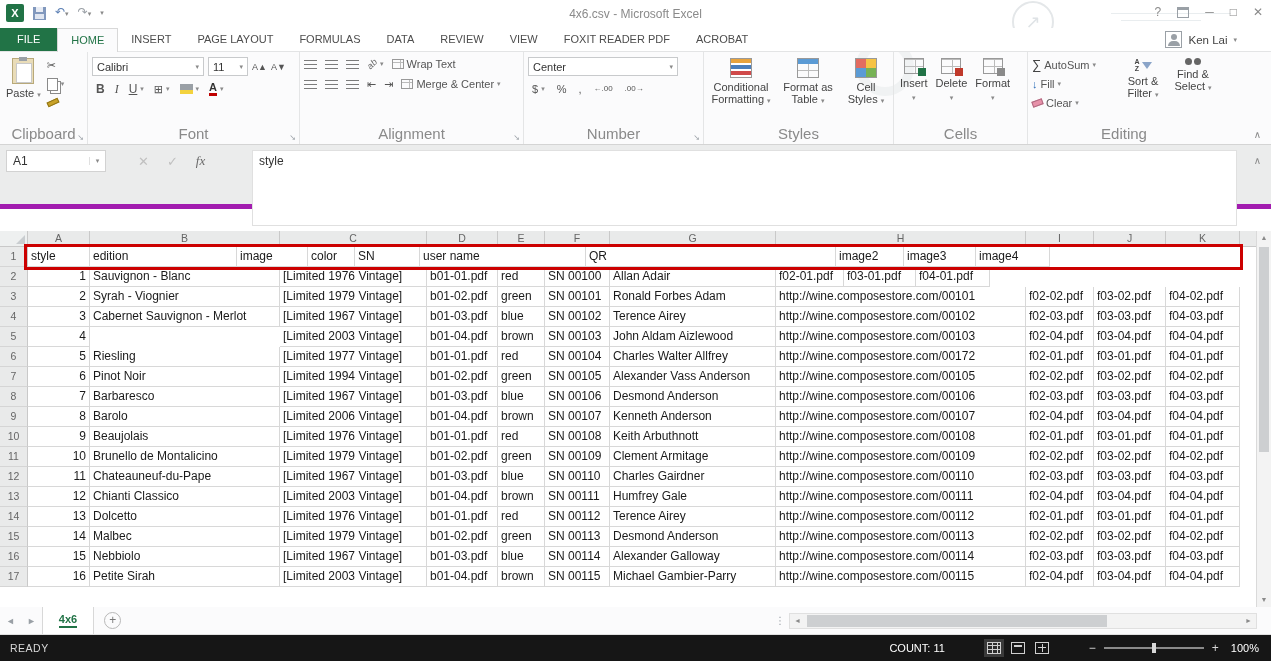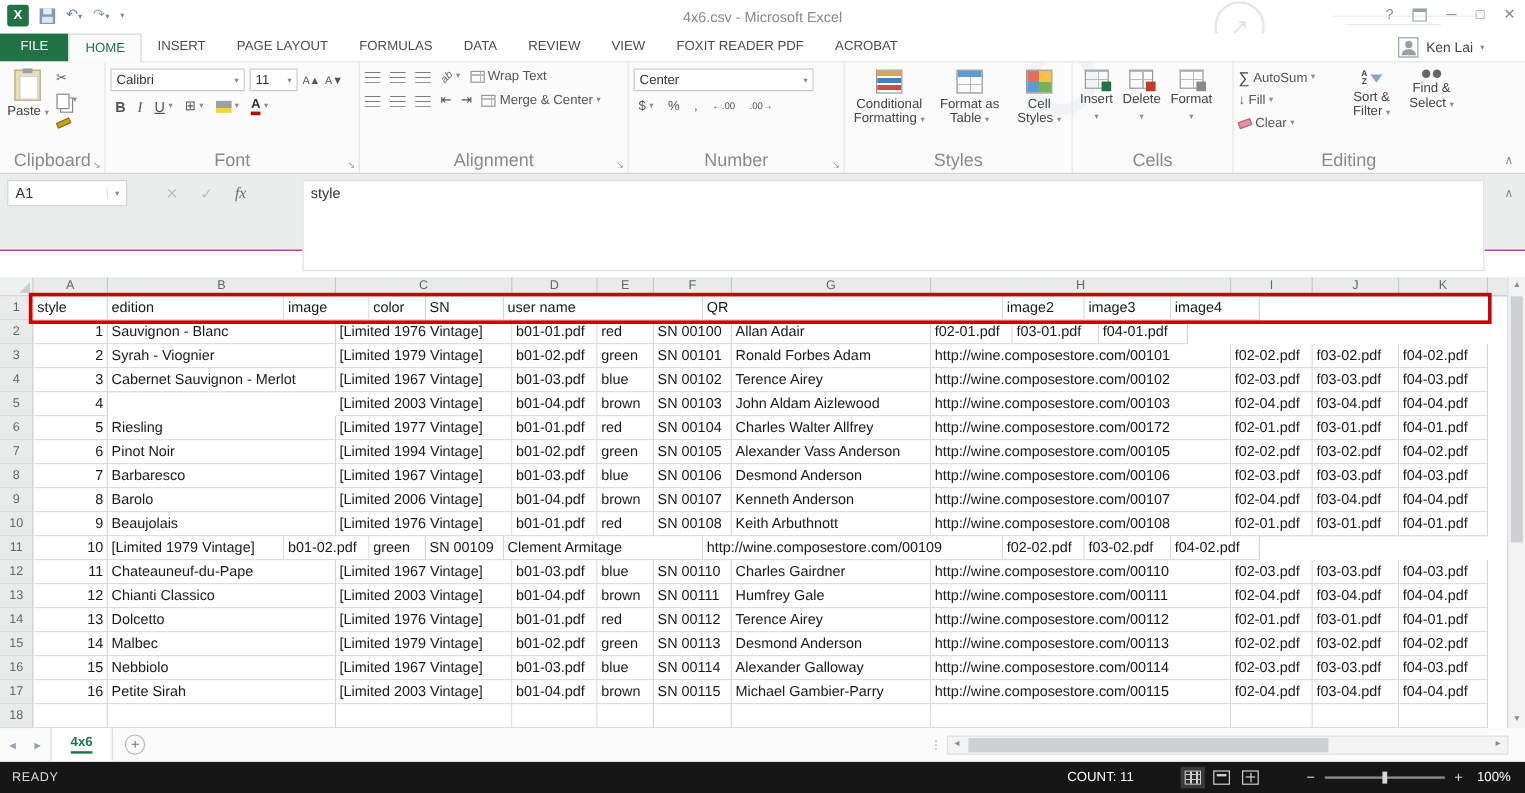--- a/index.html
+++ b/index.html
@@ -85,21 +85,21 @@
   .ic-eraser{width:11px;height:6px;background:#e791a9;border:1px solid #b06a80;transform:rotate(-20deg);}
   .ic-az{display:inline-flex;flex-direction:column;font-size:7px;line-height:7px;color:#444;font-weight:bold;}
   .ic-funnel{width:0;height:0;border-left:5px solid transparent;border-right:5px solid transparent;border-top:7px solid #8aa4c8;}
   .ic-bino{width:7px;height:7px;border-radius:50%;background:#666;box-shadow:9px 0 0 #666;margin-right:9px;}
   .sum{font-size:13px;color:#444;}
   .fillarrow{color:#2b6cb8;font-size:11px;}
   .twoline{width:62px;white-space:normal;}
   .collapse-ribbon{position:absolute;right:10px;bottom:4px;font-size:10px;color:#8a8a8a;}
 
   
-  .fstrip{position:absolute;left:0;top:145px;width:100%;height:64px;background:#ebecec;border-bottom:1px solid #a21caf;}
+  .fstrip{position:absolute;left:0;top:145px;width:100%;height:64px;background:#ebecec;border-bottom:5px solid #a21caf;}
   .namebox{position:absolute;left:6px;top:5px;width:100px;height:22px;background:#fff;border:1px solid #d2d2d2;
            display:flex;align-items:center;font-size:12px;color:#333;}
   .namebox .nbtext{flex:1;padding-left:6px;}
   .namebox .nbdd{width:16px;text-align:center;border-left:1px solid #e0e0e0;font-size:7px;color:#8a8a8a;}
   .fbtns{position:absolute;left:138px;top:5px;display:flex;gap:18px;align-items:center;height:22px;font-size:13px;}
   .fx-cancel{color:#c0c0c0;}
   .fx-check{color:#c0c0c0;}
   .fx-fx{color:#6a6a6a;font-style:italic;font-family:"Liberation Serif",serif;}
   .fcontent{position:absolute;left:252px;top:5px;right:34px;height:76px;background:#fff;border:1px solid #e0e0e0;
             font-size:12px;color:#333;padding:3px 6px;}
@@ -572,20 +572,21 @@
           <div class="cell" style="width: 65px;">SN 00108</div>
           <div class="cell" style="width: 166px;">Keith Arbuthnott</div>
           <div class="cell" style="width: 250px;">http://wine.composestore.com/00108</div>
           <div class="cell" style="width: 68px;">f02-01.pdf</div>
           <div class="cell" style="width: 72px;">f03-01.pdf</div>
           <div class="cell" style="width: 74px;">f04-01.pdf</div>
         </div>
         <div class="grow">
           <div class="rnum">11</div>
           <div class="cell num" style="width: 62px;">10</div>
+          <div class="cell" style="width: 190px;">Brunello de Montalicino</div>
           <div class="cell" style="width: 147px;">[Limited 1979 Vintage]</div>
           <div class="cell" style="width: 71px;">b01-02.pdf</div>
           <div class="cell" style="width: 47px;">green</div>
           <div class="cell" style="width: 65px;">SN 00109</div>
           <div class="cell" style="width: 166px;">Clement Armitage</div>
           <div class="cell" style="width: 250px;">http://wine.composestore.com/00109</div>
           <div class="cell" style="width: 68px;">f02-02.pdf</div>
           <div class="cell" style="width: 72px;">f03-02.pdf</div>
           <div class="cell" style="width: 74px;">f04-02.pdf</div>
         </div>
@@ -666,34 +667,20 @@
           <div class="cell" style="width: 147px;">[Limited 2003 Vintage]</div>
           <div class="cell" style="width: 71px;">b01-04.pdf</div>
           <div class="cell" style="width: 47px;">brown</div>
           <div class="cell" style="width: 65px;">SN 00115</div>
           <div class="cell" style="width: 166px;">Michael Gambier-Parry</div>
           <div class="cell" style="width: 250px;">http://wine.composestore.com/00115</div>
           <div class="cell" style="width: 68px;">f02-04.pdf</div>
           <div class="cell" style="width: 72px;">f03-04.pdf</div>
           <div class="cell" style="width: 74px;">f04-04.pdf</div>
         </div>
-        <div class="grow">
-          <div class="rnum">18</div>
-          <div class="cell num" style="width: 62px;"></div>
-          <div class="cell" style="width: 190px;"></div>
-          <div class="cell" style="width: 147px;"></div>
-          <div class="cell" style="width: 71px;"></div>
-          <div class="cell" style="width: 47px;"></div>
-          <div class="cell" style="width: 65px;"></div>
-          <div class="cell" style="width: 166px;"></div>
-          <div class="cell" style="width: 250px;"></div>
-          <div class="cell" style="width: 68px;"></div>
-          <div class="cell" style="width: 72px;"></div>
-          <div class="cell" style="width: 74px;"></div>
-        </div>
       </div>
     <div class="row1-annot"></div>
   </div>
 
   <div class="vscroll">
     <span class="varrow">▲</span>
     <span class="vthumb"></span>
     <span class="varrow bottom">▼</span>
   </div>
 

